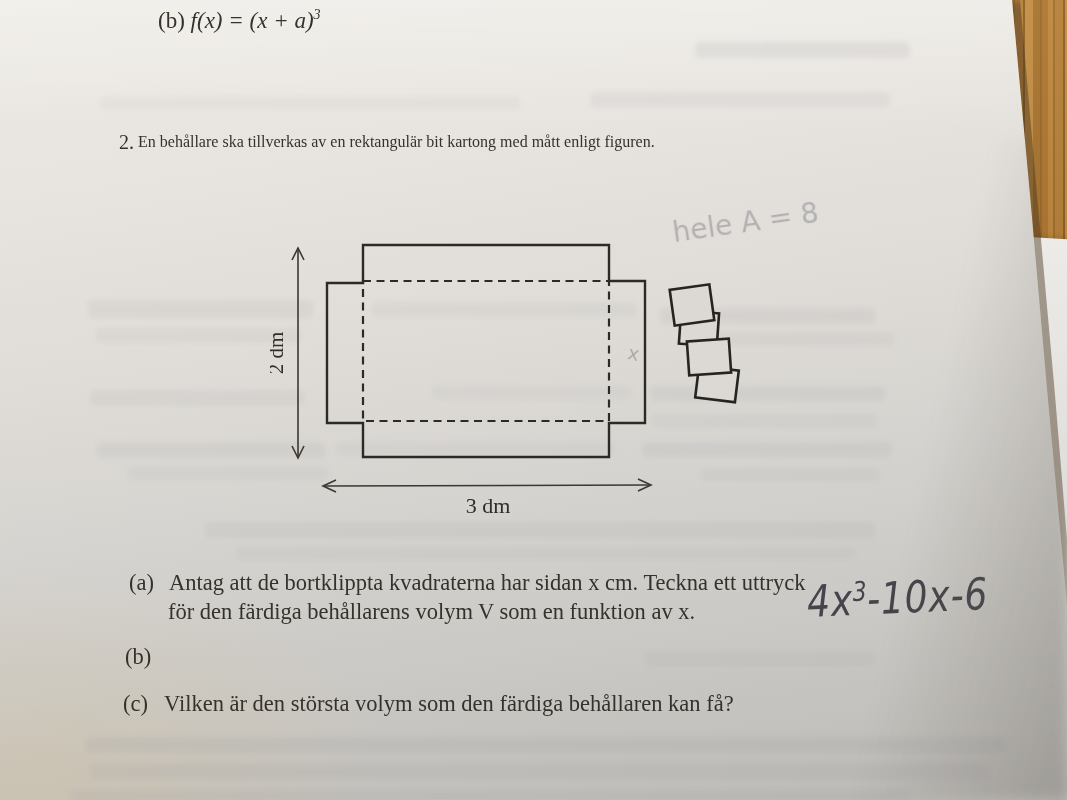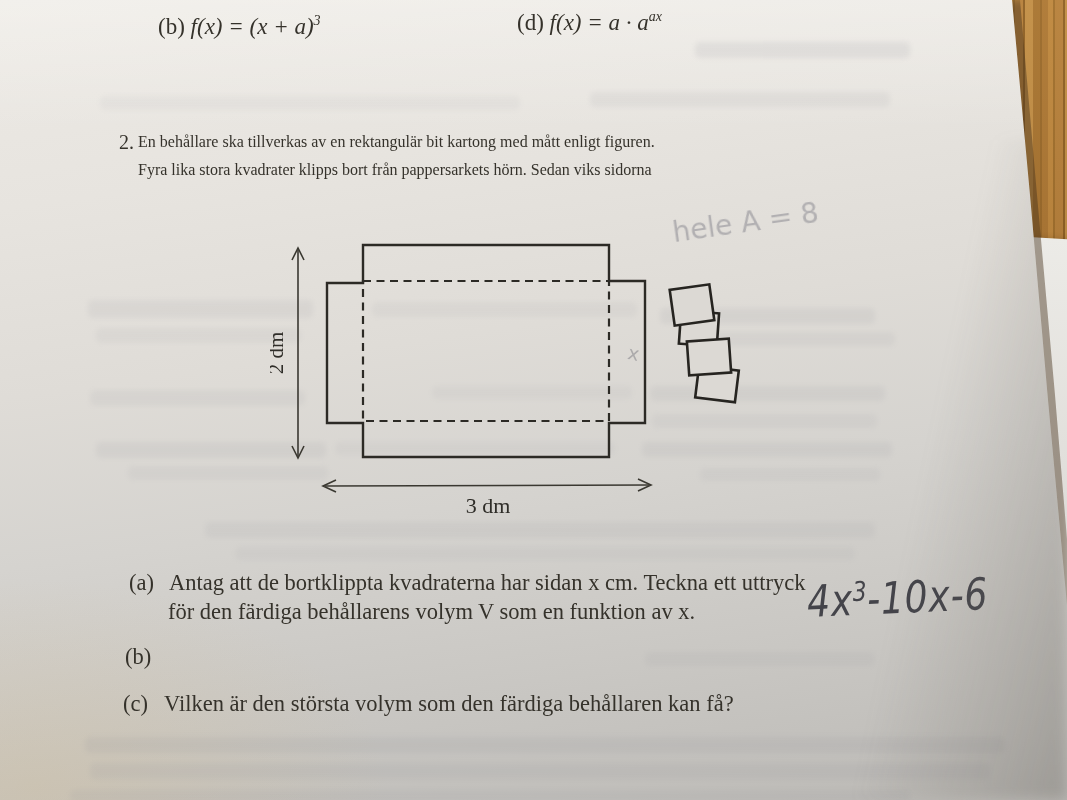--- a/index.html
+++ b/index.html
@@ -93,37 +93,30 @@
         <div class="smudge" style="left: 432px; top: 386px; width: 200px; height: 13px; opacity: 0.07;"></div>
         <div class="smudge" style="left: 335px; top: 442px; width: 280px; height: 13px; opacity: 0.07;"></div>
         <div class="smudge" style="left: 205px; top: 522px; width: 670px; height: 16px; opacity: 0.09;"></div>
         <div class="smudge" style="left: 235px; top: 547px; width: 620px; height: 13px; opacity: 0.07;"></div>
         <div class="smudge" style="left: 645px; top: 652px; width: 230px; height: 14px; opacity: 0.08;"></div>
         <div class="smudge" style="left: 85px; top: 737px; width: 920px; height: 16px; opacity: 0.12;"></div>
         <div class="smudge" style="left: 90px; top: 763px; width: 900px; height: 16px; opacity: 0.11;"></div>
         <div class="smudge" style="left: 70px; top: 790px; width: 840px; height: 12px; opacity: 0.1;"></div>
       </div>
 
-    <div class="print formula" style="left:158px;top:13px;">
+    <div class="print formula" style="left:158px;top:7px;">
       <span>(b)</span>
       <span class="expr">
         <span>f(x) = (x + a)</span><sup>3</sup>
-      </span>
-    </div>
-    <div class="print formula" style="left:517px;top:9px;">
-      <span>(d)</span>
-      <span class="expr">
-        <span>f(x) = a · a</span><sup>ax</sup>
       </span>
     </div>
 
     <div class="print para-num" style="left:119px;top:131px;">2.</div>
     <div class="print para" style="left:138px;top:128px;">
       <div>En behållare ska tillverkas av en rektangulär bit kartong med mått enligt figuren.</div>
-      <div>Fyra lika stora kvadrater klipps bort från pappersarkets hörn. Sedan viks sidorna</div>
     </div>
 
     <div class="ghost" style="left:672px;top:206px;">hele A = 8</div>
     <div class="pencil-x" style="left:628px;top:342px;">x</div>
 
     <svg style="position:absolute;left:270px;top:233px;" width="480" height="292" viewBox="0 0 480 292">
 
       <polygon points="93,12 339,12 339,48 375,48 375,190 339,190 339,224 93,224 93,190 57,190 57,50 93,50" fill="none" stroke="#2c2a25" stroke-width="2.4" stroke-linejoin="miter"></polygon>
 
       <rect x="93" y="48" width="246" height="140" fill="none" stroke="#2c2a25" stroke-width="2.2" stroke-dasharray="8 5.5"></rect>

